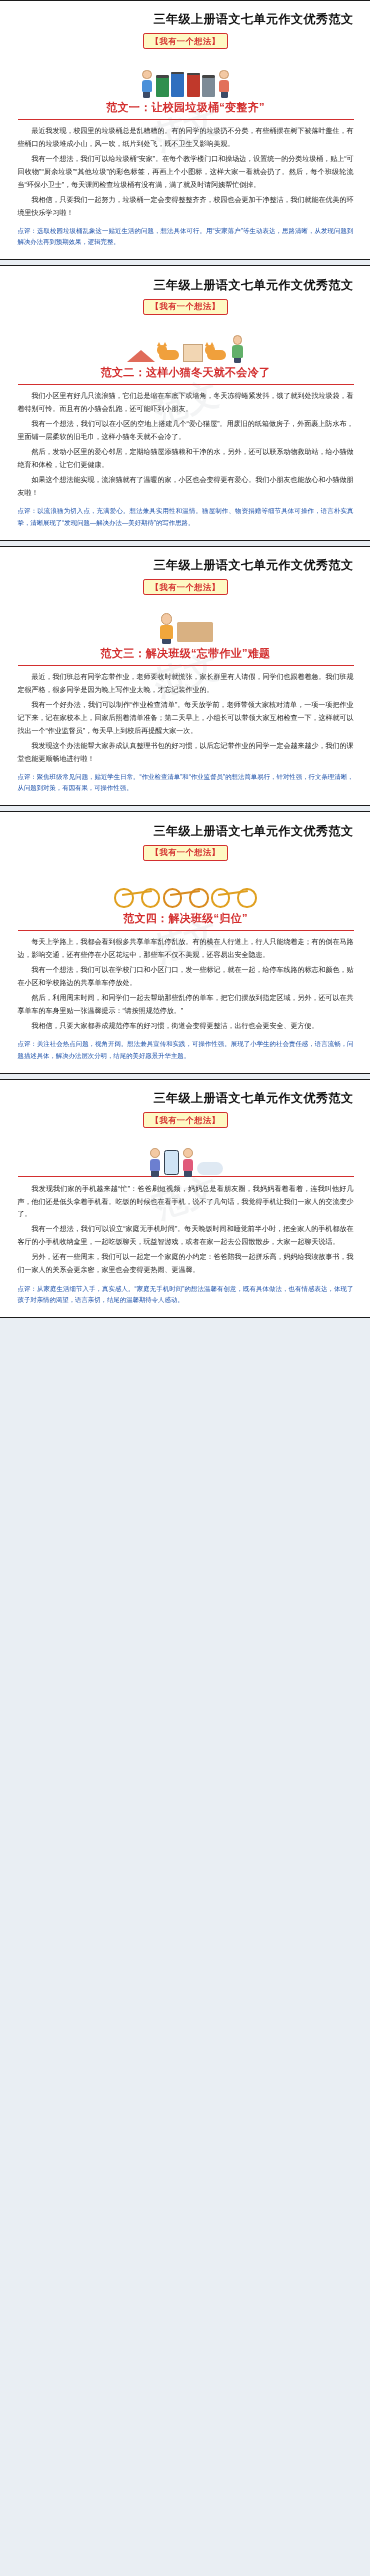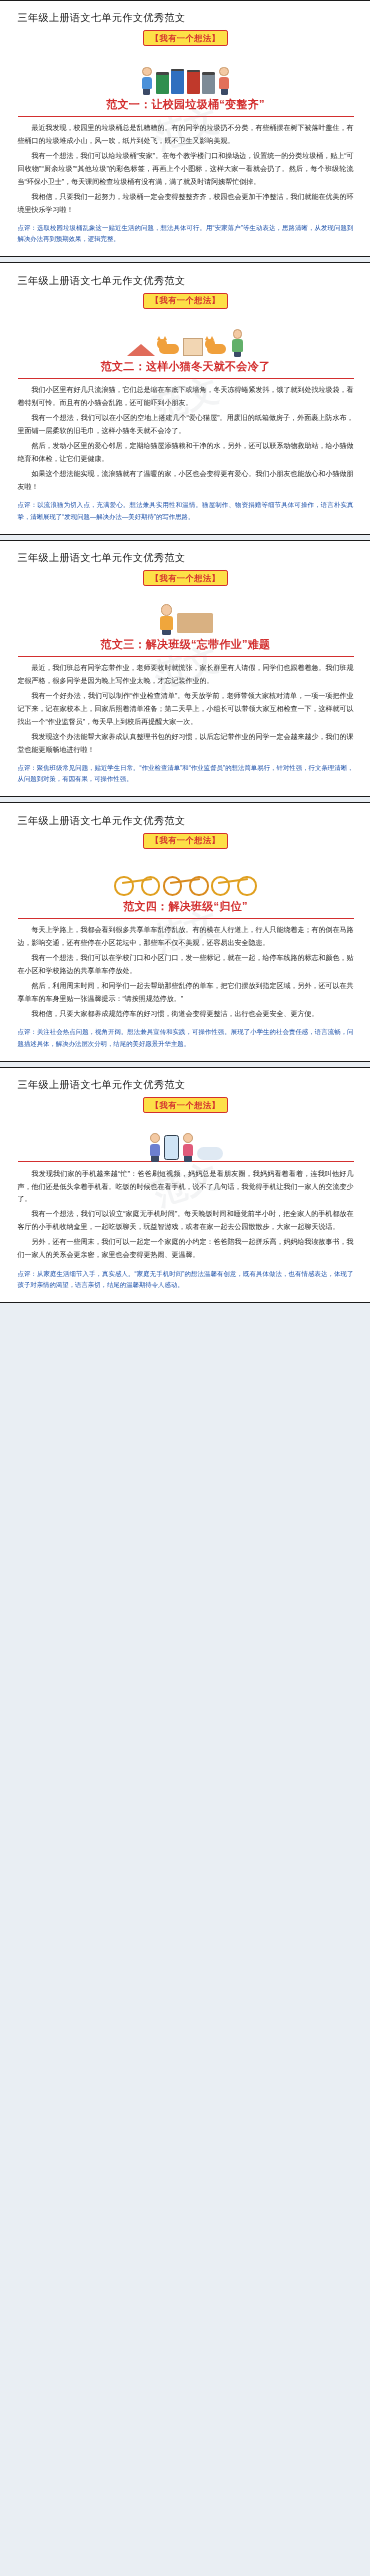--- a/index.html
+++ b/index.html
@@ -1,25 +1,25 @@
 <!DOCTYPE html>
 <html style="font-size:8.2px"><head>
 <meta charset="utf-8">
 <style>
   html,body{margin:0;padding:0;background:#e9eef3;}
   body{font-family:"Liberation Sans","DejaVu Sans",sans-serif;width:371px;}
   .page{width:371px;display:flex;flex-direction:column;gap:0;}
   .card{width:371px;box-sizing:border-box;background:#ffffff;border-top:1.5px solid #1c1c1c;
         border-bottom:1.5px solid #1c1c1c;padding:8.2px 17.5px 11.3px 17.5px;position:relative;}
   .card + .card{margin-top:5.2px;}
-  .doc-title{text-align:left;font-size:10px;font-weight:normal;color:#111;letter-spacing:0.5px;
+  .doc-title{text-align:right;font-size:12px;font-weight:bold;color:#111;letter-spacing:0.5px;
        margin:2.1px 0 5.2px 0;}
   .badge-wrap{display:flex;justify-content:center;margin-bottom:3.1px;}
   .badge{display:inline-block;border:1px solid #d32f2f;color:#d32f2f;font-weight:bold;
-     font-size:8.2px;padding:1.5px 7.2px;border-radius:2.1px;letter-spacing:0.5px;background:#fde047;}
+     font-size:8.2px;padding:1.5px 7.2px;border-radius:2.1px;letter-spacing:0.5px;background:#fef9c3;}
   .illus{height:44px;display:flex;align-items:flex-end;justify-content:center;gap:2.1px;margin:1px 0 1px 0;}
   .sec-title{text-align:center;color:#d32f2f;font-weight:bold;font-size:11px;margin:3.1px 0 4.1px 0;
      letter-spacing:0.3px;}
   .sec-rule{height:1px;background:#d32f2f;margin:0 0 5.2px 0;}
   p.para{font-size:7px;line-height:1.85;color:#1b1b1b;margin:0 0 2.1px 0;text-align:justify;
      text-indent:2em;}
   .tip{font-size:6.4px;line-height:1.8;color:#1b4fa8;margin-top:5.2px;text-align:justify;}
   .watermark{position:absolute;left:50%;top:50%;transform:translate(-50%,-50%) rotate(-18deg);
      font-size:33px;color:rgba(140,150,160,.10);font-weight:bold;pointer-events:none;
      white-space:nowrap;}

